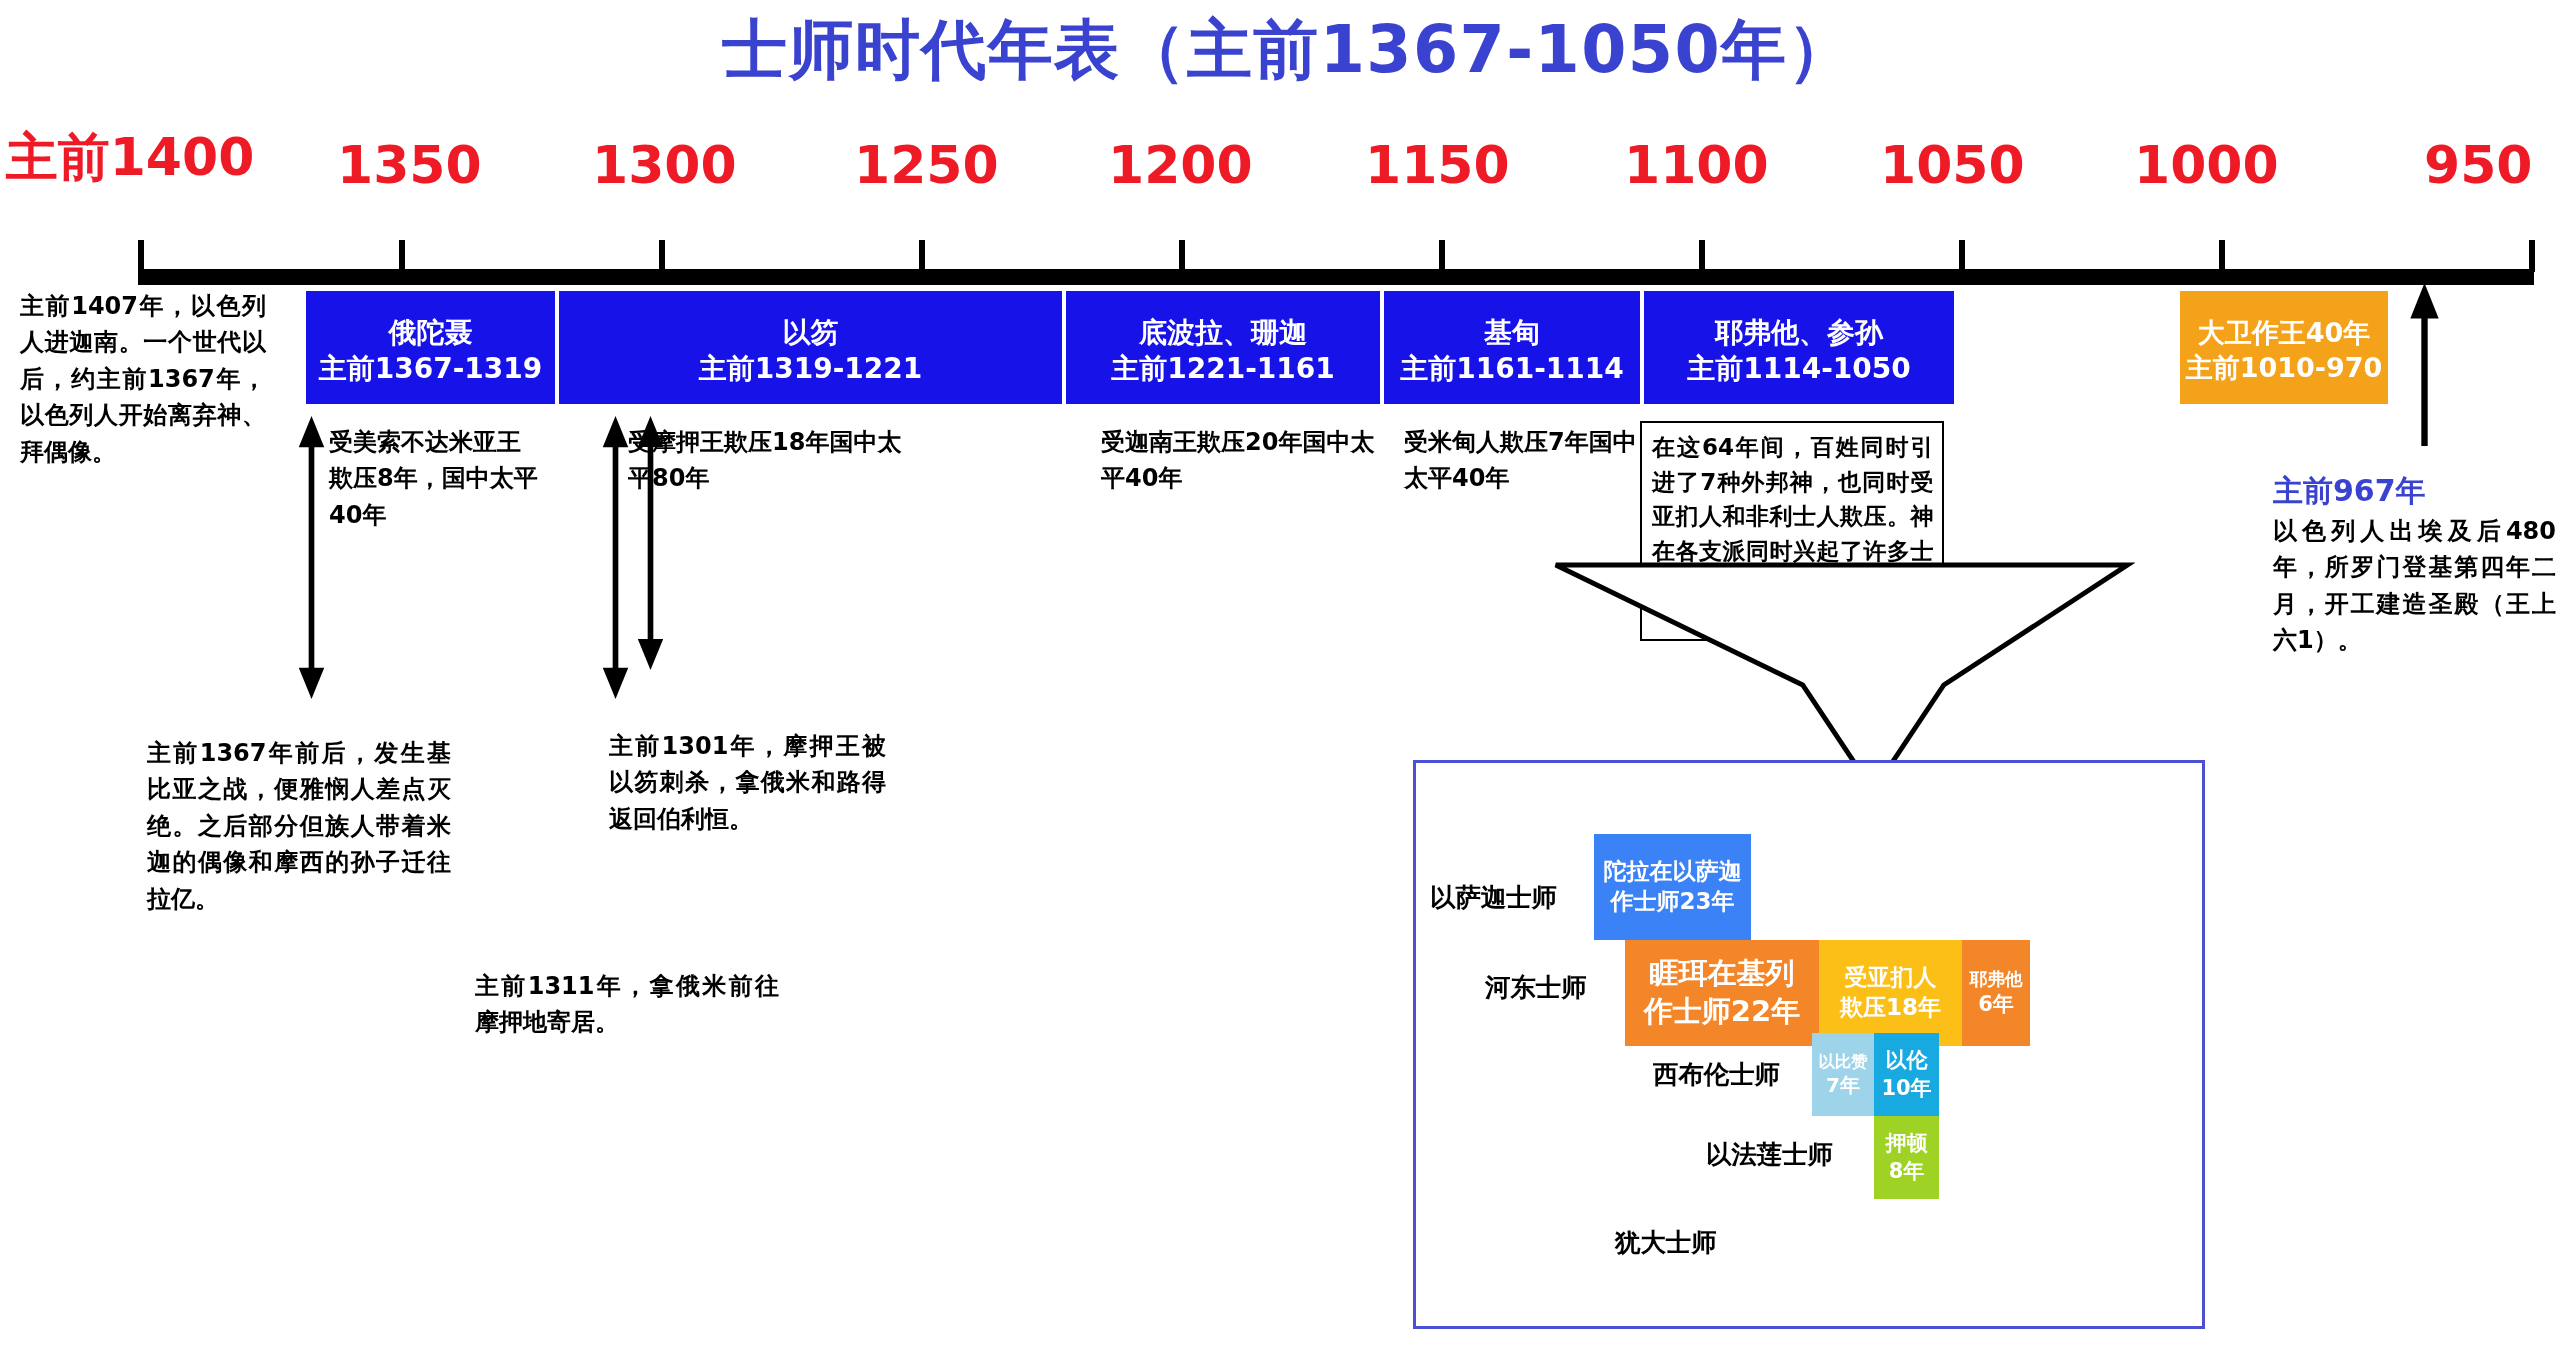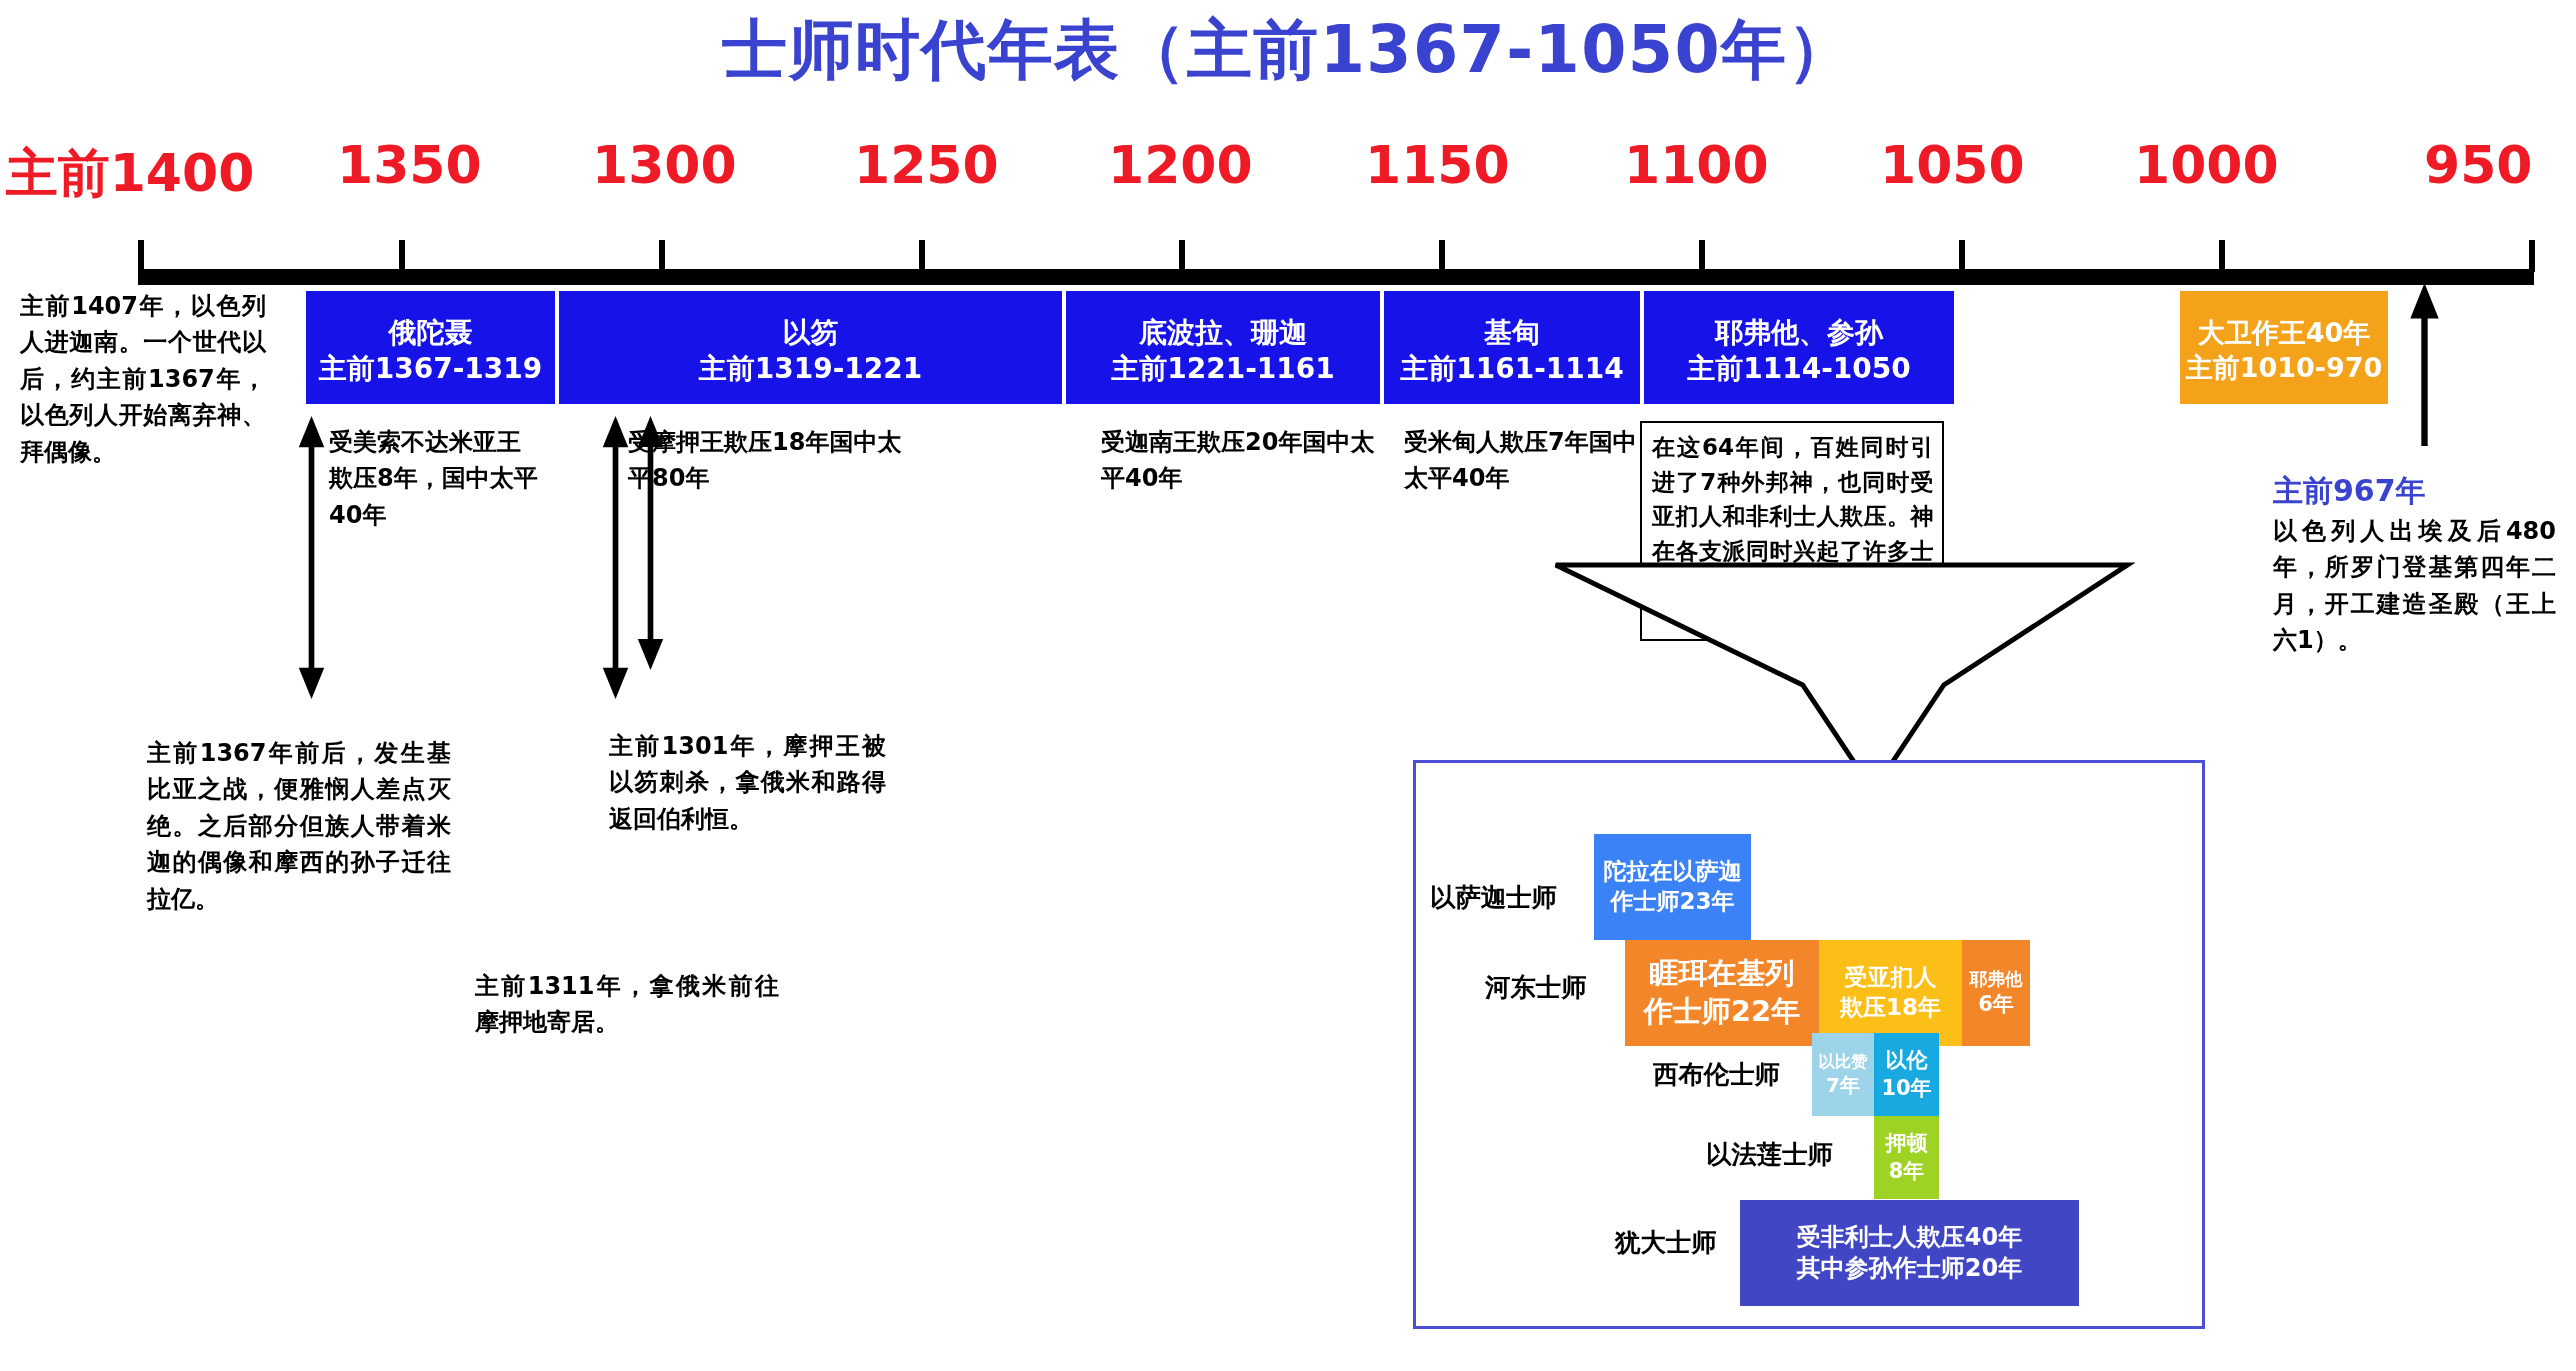--- a/index.html
+++ b/index.html
@@ -96,21 +96,21 @@
   
   .varrow{position:absolute;}
 </style>
 </head>
 <body>
 
 <div class="stage">
 
   <div class="abs" id="chart-title">士师时代年表（主前1367-1050年）</div>
 
-  <div class="abs tick-label" style="left:5.7px;top:147px;"><span>主前</span><span>1400</span></div>
+  <div class="abs tick-label" style="left:5.7px;top:131px;"><span>主前</span><span>1400</span></div>
   <div class="abs tick-label" style="left:337px;top:139px;">1350</div>
   <div class="abs tick-label" style="left:592px;top:139px;">1300</div>
   <div class="abs tick-label" style="left:854px;top:139px;">1250</div>
   <div class="abs tick-label" style="left:1108px;top:139px;">1200</div>
   <div class="abs tick-label" style="left:1365px;top:139px;">1150</div>
   <div class="abs tick-label" style="left:1624px;top:139px;">1100</div>
   <div class="abs tick-label" style="left:1880px;top:139px;">1050</div>
   <div class="abs tick-label" style="left:2134px;top:139px;">1000</div>
   <div class="abs tick-label" style="left:2424px;top:139px;">950</div>
 
@@ -230,21 +230,17 @@
       <span class="l2">10年</span>
     </div>
 
     <div class="jlabel" style="left:290px;top:375px;">以法莲士师</div>
     <div class="jcell" style="left:458px;top:353px;width:65px;height:83px;background:#9ed325;font-size:21px;">
       <span class="l1">押顿</span>
       <span class="l2">8年</span>
     </div>
 
     <div class="jlabel" style="left:199px;top:463px;">犹大士师</div>
-    <div class="jcell" style="left:324px;top:437px;width:339px;height:106px;background:#4046c4;font-size:24px;">
-      <span class="l1">受非利士人欺压40年</span>
-      <span class="l2">其中参孙作士师20年</span>
-    </div>
 
   </div>
 
 </div>
 
 
 </body></html>

